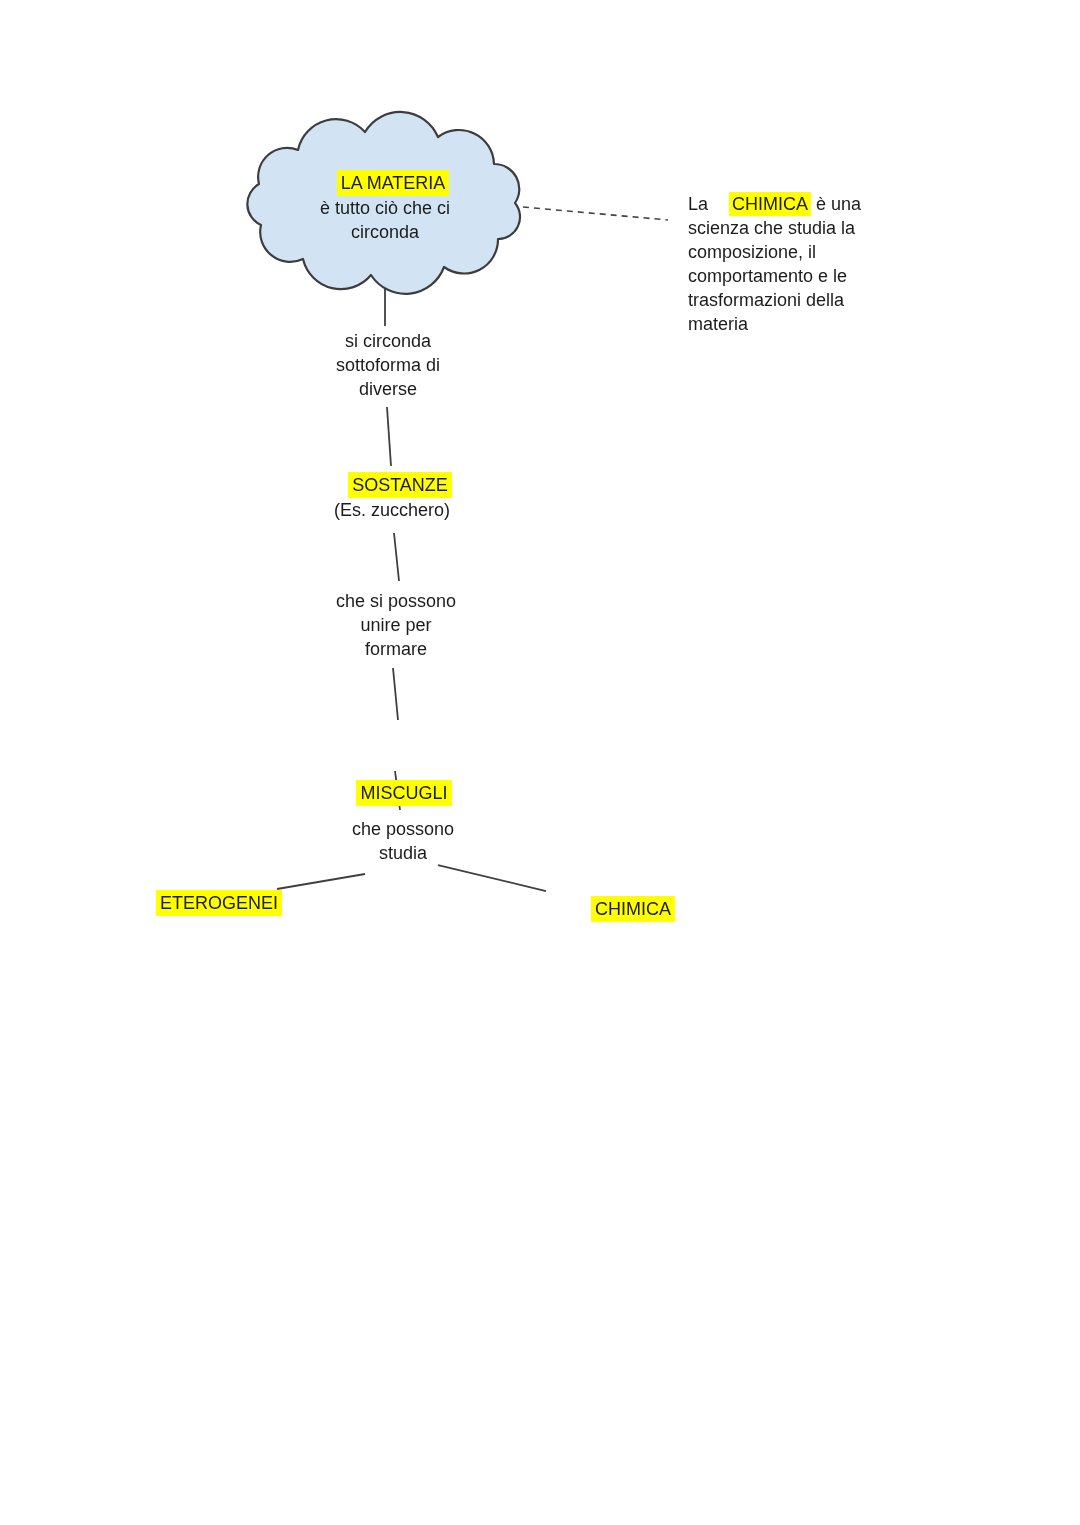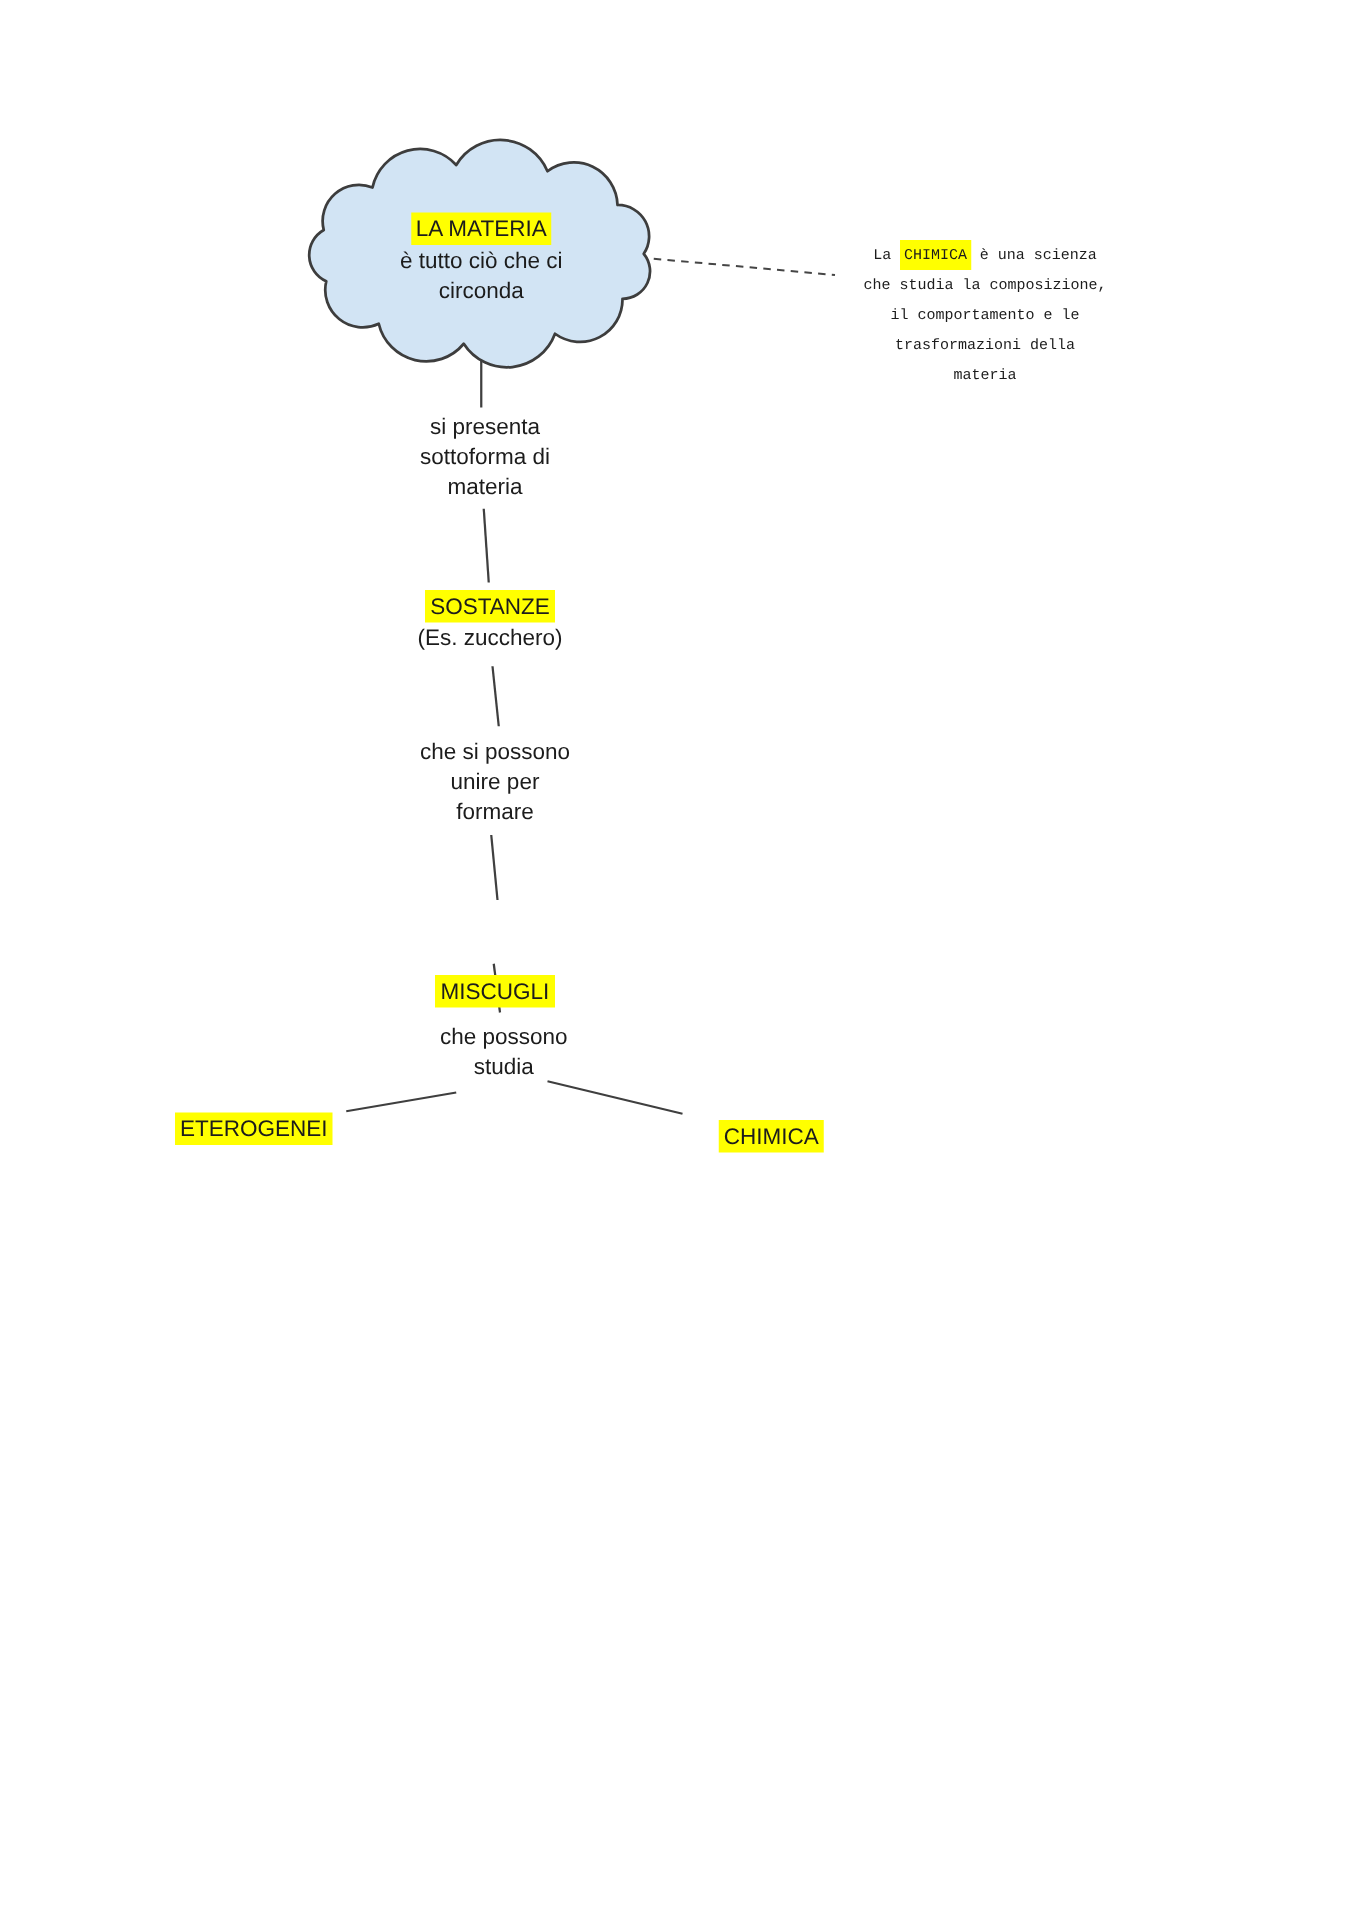--- a/index.html
+++ b/index.html
@@ -22,30 +22,30 @@
     position: absolute;
     font-size: 18px;
     line-height: 24px;
     text-align: center;
     color: #1c1c1c;
   }
   .hl {
     background: #ffff00;
     padding: 1px 4px;
     display: inline-block;
+    margin-left: 16px;
   }
   .note {
     position: absolute;
     left: 688px; top: 192px;
     width: 200px;
-    font-size: 12px;
+    font-size: 18px;
     line-height: 24px;
-    text-align: center;
+    text-align: left;
     color: #1c1c1c;
-    font-family: Liberation Mono, monospace;
   }
   .note .hl { padding: 0 3px; }
   .cloud-text { left: 275px; top: 170px; width: 220px; }
   .edge1 { left: 326px; top: 329px; width: 124px; }
   .sostanze { left: 322px; top: 472px; width: 140px; }
   .edge2 { left: 334px; top: 589px; width: 124px; }
   .miscugli { left: 334px; top: 780px; width: 124px; }
   .edge3 { left: 343px; top: 817px; width: 120px; }
   .eterogenei { left: 140px; top: 890px; width: 140px; text-align: left; }
   .omogenei { left: 575px; top: 896px; width: 140px; text-align: left; }
@@ -84,21 +84,21 @@
     <div>
       <span class="hl">LA MATERIA</span>
     </div>
     <div style="width:160px;margin:0 auto;">è tutto ciò che ci circonda</div>
   </div>
 
   <div class="note">
     <span>La </span><span class="hl">CHIMICA</span><span> è una scienza che studia la composizione, il comportamento e le trasformazioni della materia</span>
   </div>
 
-  <div class="txt edge1">si presenta sottoforma di materia</div>
+  <div class="txt edge1">si circonda sottoforma di diverse</div>
 
   <div class="txt edge2">che si possono unire per formare</div>
 
   <div class="txt sostanze">
     <div>
       <span class="hl">SOSTANZE</span>
     </div>
     <div>(Es. zucchero)</div>
   </div>
 

